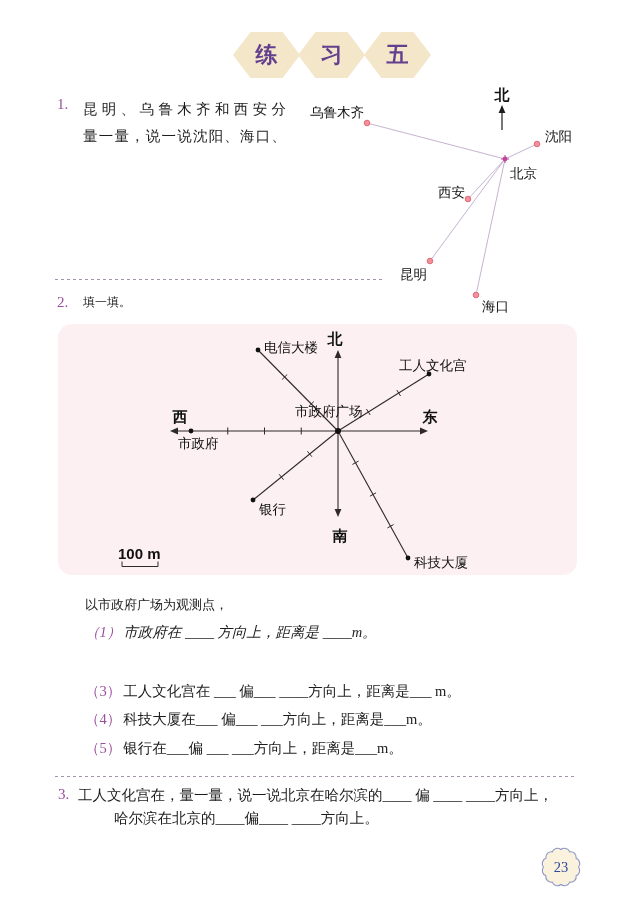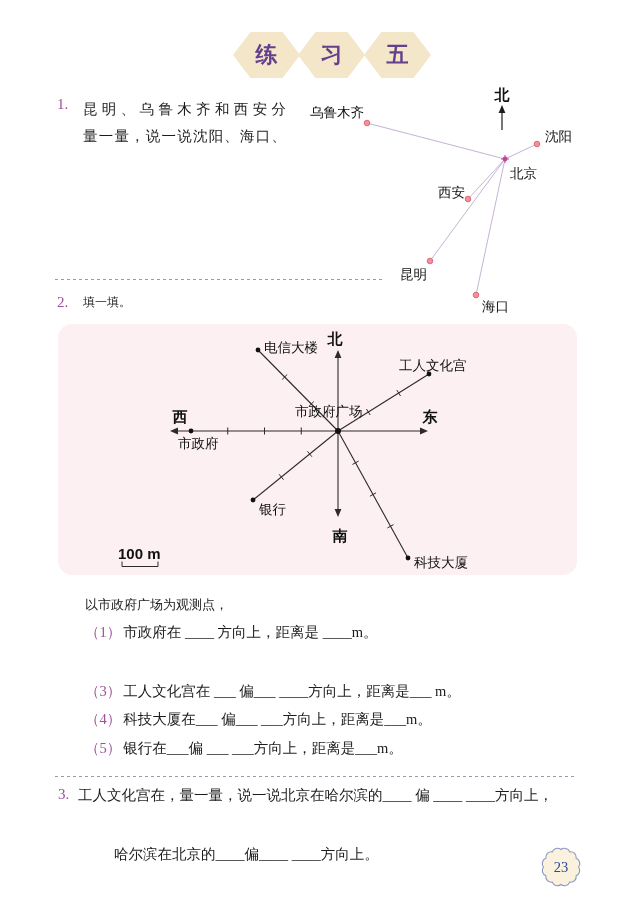--- a/index.html
+++ b/index.html
@@ -117,32 +117,32 @@
         <text x="120" y="124" font-size="13.5" fill="#111">市政府</text>
         <circle cx="280" cy="107" r="3" fill="#111"></circle>
         <text x="237" y="92" font-size="13.5" fill="#111">市政府广场</text>
         <text x="60" y="235" font-size="15" font-weight="700" fill="#111" font-family="&quot;Liberation Sans&quot;,&quot;DejaVu Sans&quot;,sans-serif">100 m</text>
         <polyline points="64,237.5 64,242.5 100,242.5 100,237.5" fill="none" stroke="#2e2a28" stroke-width="1"></polyline>
       </svg>
   </div>
 
   <div class="intro">以市政府广场为观测点，</div>
 
-  <div class="item" style="top:623px;">
+  <div class="item" style="top:623px;font-style:italic;">
     <span class="inum">（1）</span><span>市政府在 ____ 方向上，距离是 ____m。</span></div>
   <div class="item" style="top:682px;">
     <span class="inum">（3）</span><span>工人文化宫在 ___ 偏___ ____方向上，距离是___ m。</span></div>
   <div class="item" style="top:710px;">
     <span class="inum">（4）</span><span>科技大厦在___ 偏___ ___方向上，距离是___m。</span></div>
   <div class="item" style="top:739px;">
     <span class="inum">（5）</span><span>银行在___偏 ___ ___方向上，距离是___m。</span></div>
 
   <div class="sep" style="left:55px;top:776px;width:520px;"></div>
 
   <div class="pnum" style="left:58px;top:786px;">3.</div>
   <div class="p3line" style="left:78px;top:786px;">工人文化宫在，量一量，说一说北京在哈尔滨的____ 偏 ____ ____方向上，</div>
-  <div class="p3line" style="left:78px;top:845px;padding-left:36px;">哈尔滨在北京的____偏____ ____方向上。</div>
+  <div class="p3line" style="left:78px;top:809px;padding-left:36px;">哈尔滨在北京的____偏____ ____方向上。</div>
 
   <svg class="badge" id="badge23" width="44" height="44" viewBox="0 0 44 44">
       <path d="M22,4.5 A5.6,5.6 0 0 1 30.75,6.8445554337723244 A5.6,5.6 0 0 1 37.15544456622768,13.250000000000002 A5.6,5.6 0 0 1 39.5,22 A5.6,5.6 0 0 1 37.15544456622768,30.75 A5.6,5.6 0 0 1 30.75,37.15544456622767 A5.6,5.6 0 0 1 22,39.5 A5.6,5.6 0 0 1 13.250000000000004,37.15544456622768 A5.6,5.6 0 0 1 6.844555433772323,30.75 A5.6,5.6 0 0 1 4.5,22.000000000000004 A5.6,5.6 0 0 1 6.8445554337723244,13.249999999999998 A5.6,5.6 0 0 1 13.249999999999993,6.844555433772328 A5.6,5.6 0 0 1 21.999999999999996,4.5 Z" fill="#fbf2dd" stroke="#8b96c5" stroke-width="1.1"></path>
       <text x="22" y="27" text-anchor="middle" font-size="14.5" fill="#2b4a9b">23</text>
     </svg>
 </div>
 
 </body></html>

